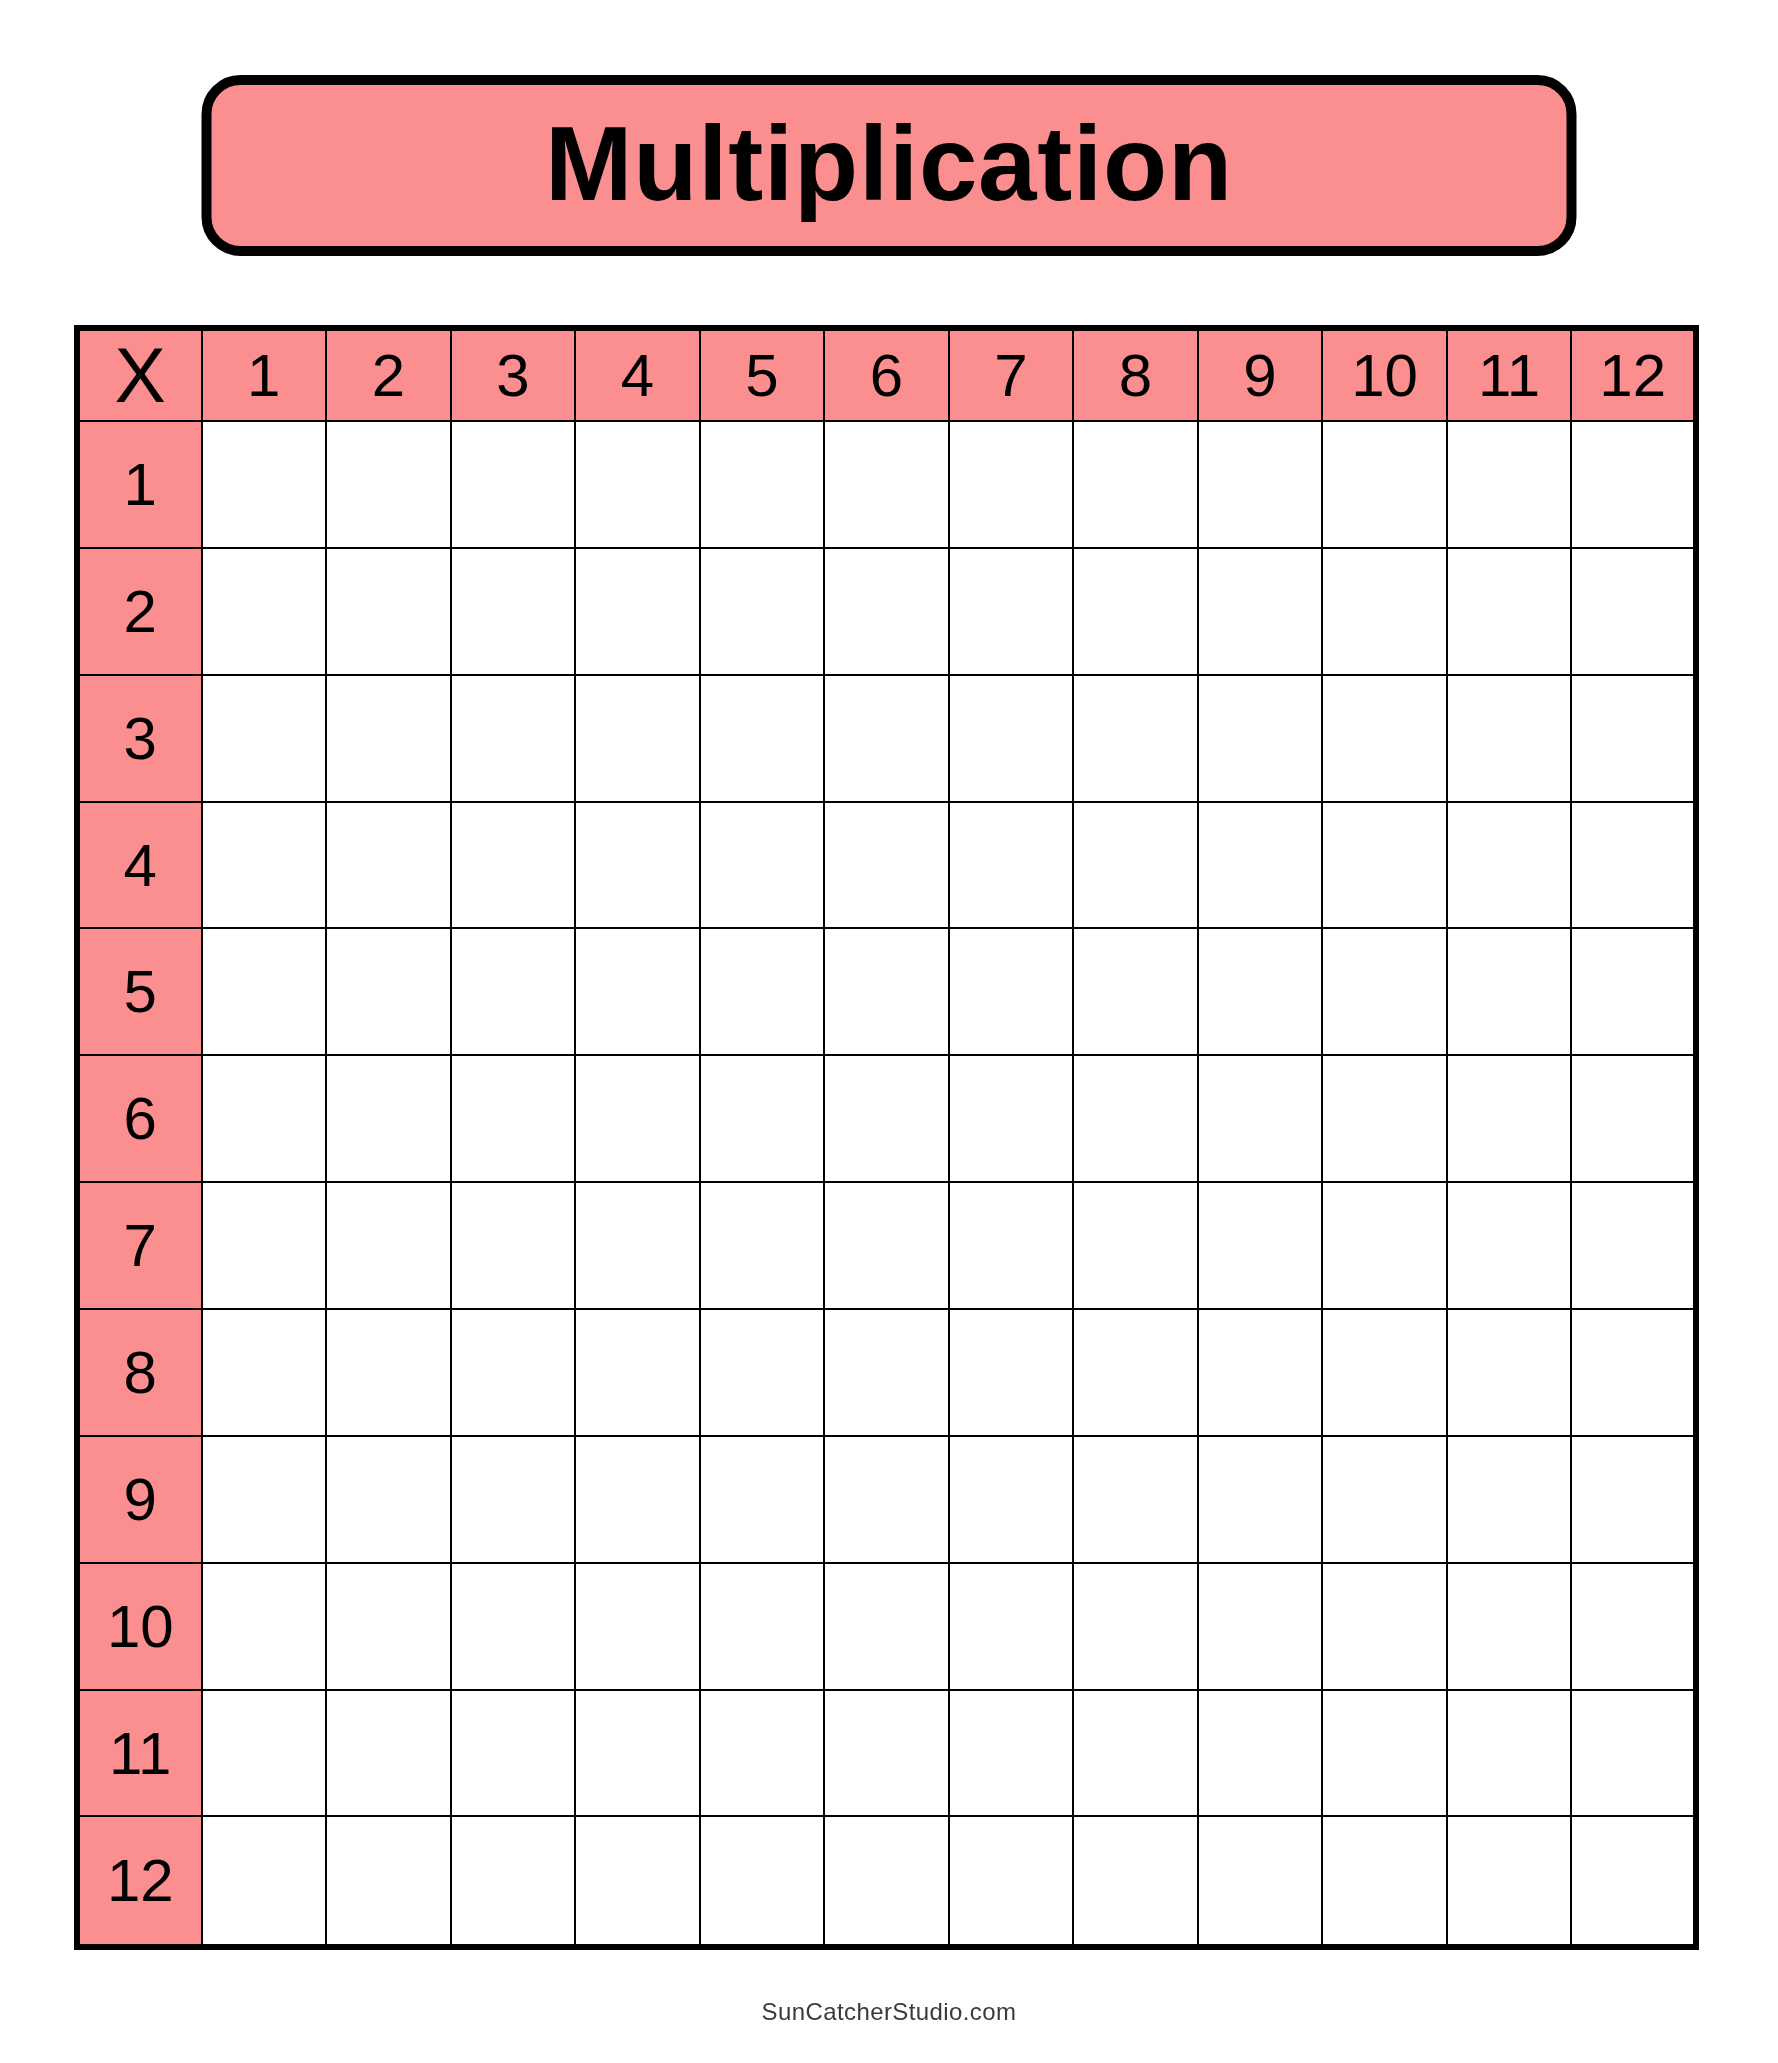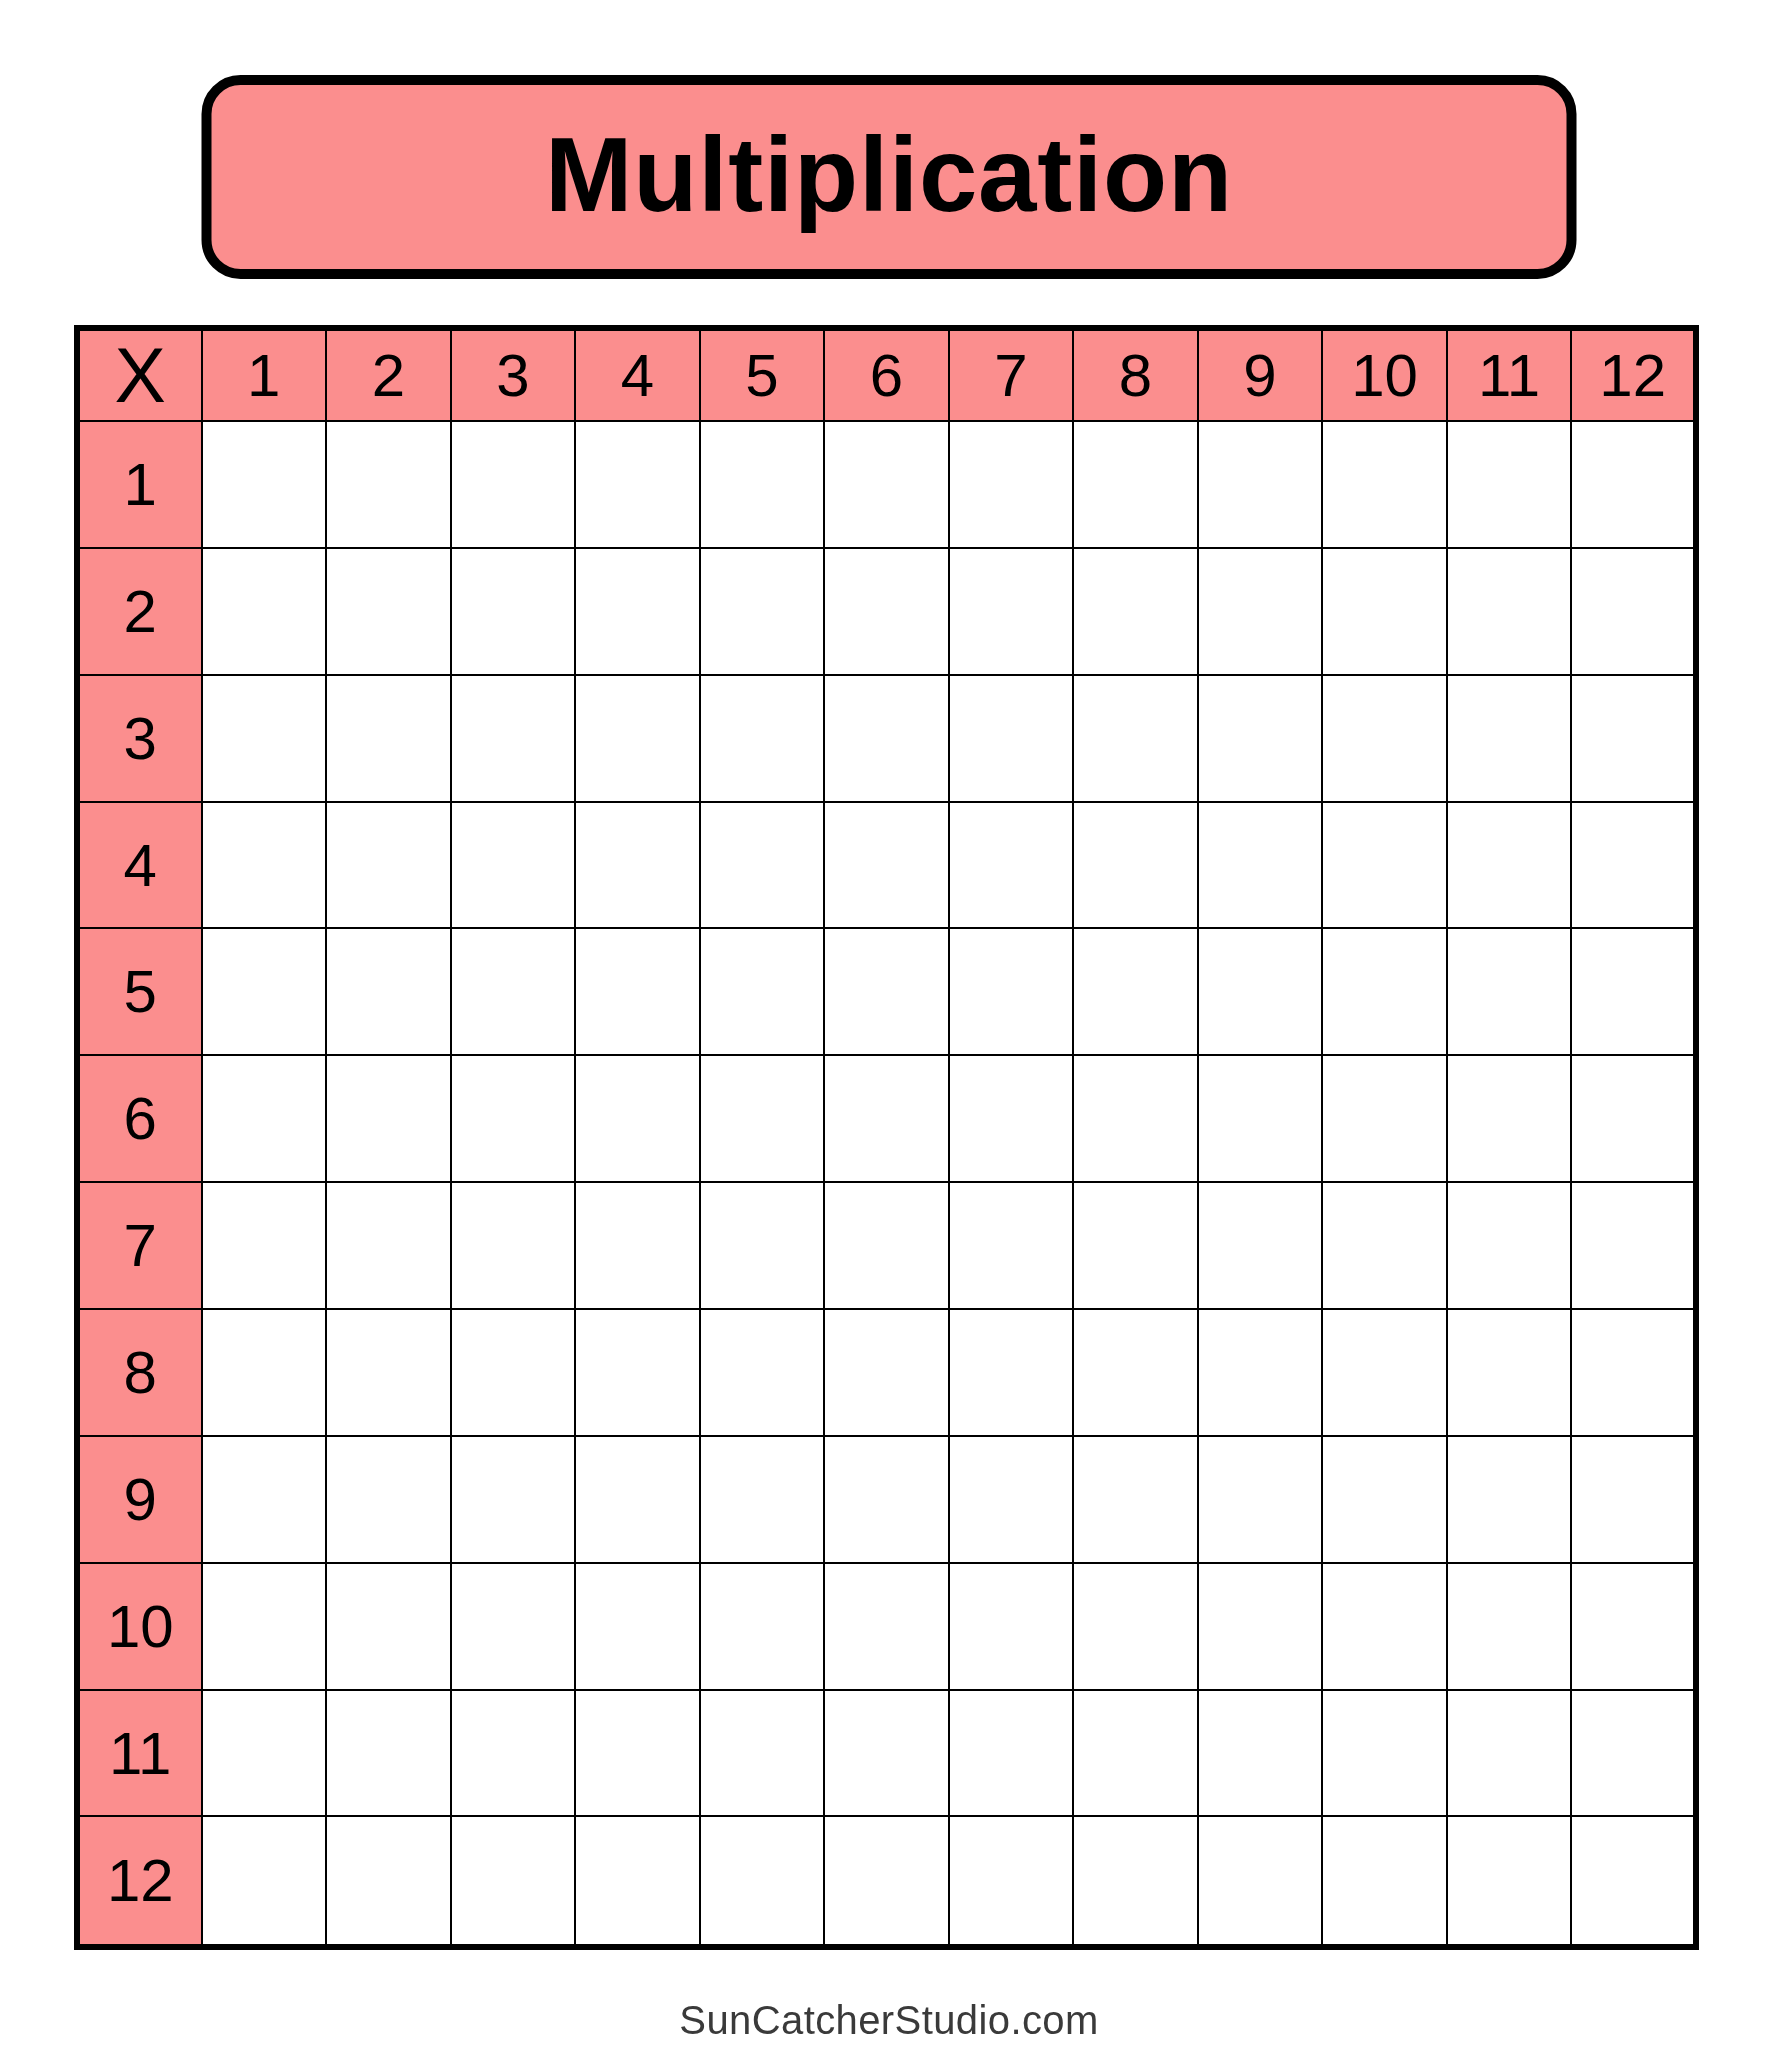--- a/index.html
+++ b/index.html
@@ -15,21 +15,21 @@
     overflow: hidden;
   }
 
   
   .title-box {
     position: absolute;
     top: 75px;
     left: 50%;
     transform: translateX(-50%);
     width: 1375px;
-    height: 204px;
+    height: 181px;
     box-sizing: border-box;
     background: var(--accent, #fb8e8e);
     border: 10.5px solid var(--line, #000000);
     border-radius: 39px;
     display: flex;
     align-items: center;
     justify-content: center;
   }
   .title-box .title-text {
     font-size: 105px;
@@ -72,21 +72,21 @@
     background: var(--cellbg, #ffffff);
   }
 
   
   .footer {
     position: absolute;
     left: 0;
     width: 100%;
     top: 1998px;
     text-align: center;
-    font-size: 40px;
+    font-size: 24px;
     color: var(--footercolor, #3a3a3a);
     letter-spacing: 0.4px;
   }
 </style>
 </head>
 <body style="--accent: #fb8e8e; --line: #000000; --cellbg: #ffffff; --footercolor: #3a3a3a; background: rgb(255, 255, 255);">
 
 <div class="title-box">
   <span class="title-text">Multiplication</span>
 </div>

